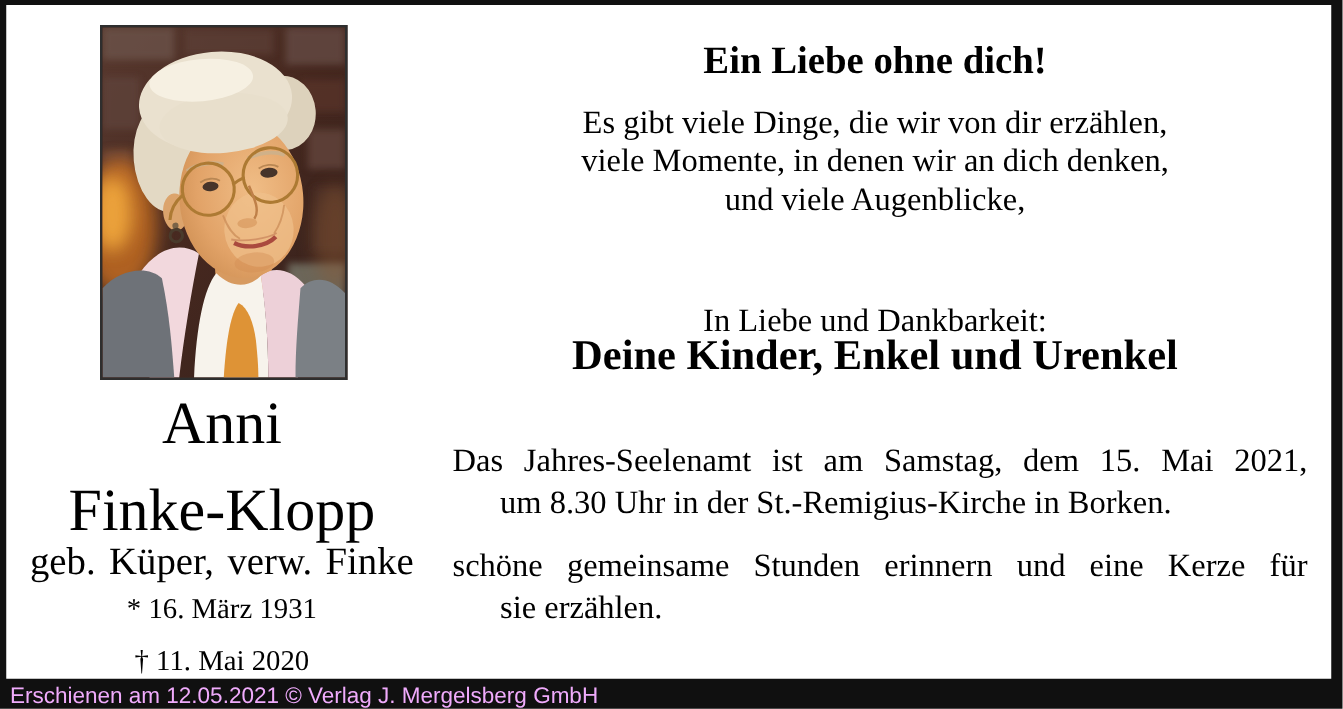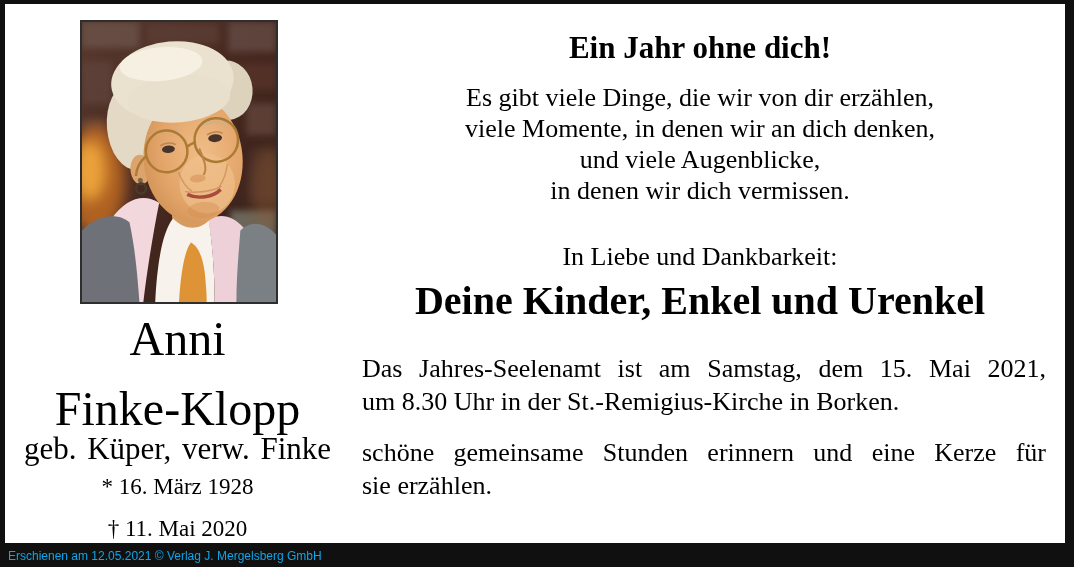--- a/index.html
+++ b/index.html
@@ -25,31 +25,31 @@
   .name-first{position:absolute;left:0;width:345px;top:311px;font-size:48px;line-height:48px;}
   .name-last{position:absolute;left:0;width:345px;top:381px;font-size:48px;line-height:48px;}
   .maiden{position:absolute;left:0;width:345px;top:431px;font-size:31px;line-height:28px;word-spacing:3px;}
   .birth{position:absolute;left:0;width:345px;top:470px;font-size:23px;line-height:25px;}
   .death{position:absolute;left:0;width:345px;top:512px;font-size:23px;line-height:25px;}
   
   .right-col{position:absolute;left:345px;top:0;width:700px;text-align:center;color:#000;}
   .headline{position:absolute;left:0;width:700px;top:26px;font-size:31px;line-height:36px;font-weight:bold;}
   .poem{position:absolute;left:0;width:700px;top:78px;font-size:26px;line-height:31px;}
   .tribute-intro{position:absolute;left:0;width:700px;top:238px;font-size:26px;line-height:30px;}
-  .tribute-signature{position:absolute;left:0;width:700px;top:280px;font-size:40px;line-height:34px;font-weight:bold;}
+  .tribute-signature{position:absolute;left:0;width:700px;top:264px;font-size:34px;line-height:34px;font-weight:bold;}
   .para{position:absolute;left:12px;width:684px;text-align:left;font-size:26px;line-height:32.5px;}
   .para-service{top:349px;}
   .para-invitation{top:433px;}
   .jline{text-align:justify;text-align-last:justify;}
-  .lline{text-align:left;}
+  .lline{text-align:left;margin-left:38px;}
   
   .pub-footer{
     position:absolute;left:8px;top:548px;
     font-family:"Liberation Sans", sans-serif;
-    font-size:12px;line-height:16px;color:#0ea5e9;
+    font-size:18px;line-height:16px;color:#f0abfc;
     white-space:nowrap;
   }
 </style>
 </head>
 <body>
 
 <div class="page">
 
   <div class="card">
 
@@ -138,32 +138,31 @@
           <circle cx="57" cy="155" r="2.5" fill="#7a6347"></circle>
           <circle cx="57" cy="163" r="5" fill="none" stroke="#4a3b2c" stroke-width="2.5"></circle>
         </g>
       </svg>
     </div>
 
     <div class="left-col">
       <div class="name-first">Anni</div>
       <div class="name-last">Finke-Klopp</div>
       <div class="maiden">geb. Küper, verw. Finke</div>
-      <div class="birth">* 16. März 1928</div>
+      <div class="birth">* 16. März 1931</div>
       <div class="death">† 11. Mai 2020</div>
     </div>
 
     <div class="right-col">
-      <div class="headline">Ein Jahr ohne dich!</div>
+      <div class="headline">Ein Liebe ohne dich!</div>
 
       <div class="poem">
         <div>Es gibt viele Dinge, die wir von dir erzählen,</div>
         <div>viele Momente, in denen wir an dich denken,</div>
         <div>und viele Augenblicke,</div>
-        <div>in denen wir dich vermissen.</div>
       </div>
 
       <div class="tribute-intro">In Liebe und Dankbarkeit:</div>
       <div class="tribute-signature">Deine Kinder, Enkel und Urenkel</div>
 
       <div class="para para-service">
         <div class="jline">Das Jahres-Seelenamt ist am Samstag, dem 15. Mai 2021,</div>
         <div class="lline">um 8.30 Uhr in der St.-Remigius-Kirche in Borken.</div>
       </div>
 

